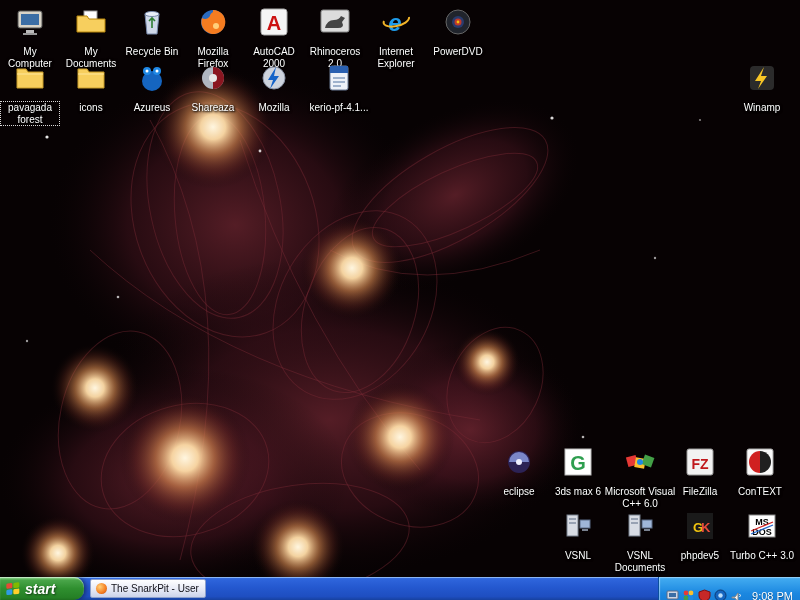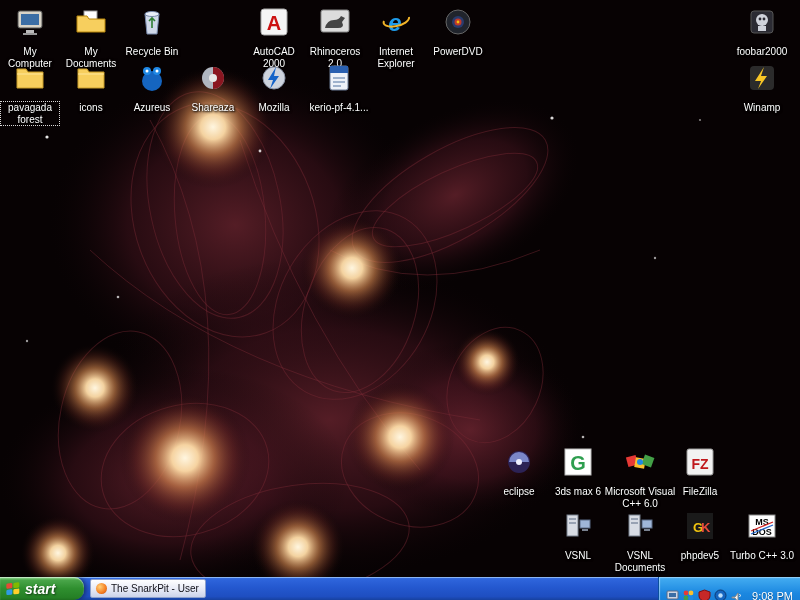--- a/index.html
+++ b/index.html
@@ -159,20 +159,30 @@
     <div class="glyph">
       <svg viewBox="0 0 32 32">
           <path d="M9 8 L23 8 L21 28 L11 28 Z" fill="#cfd8e8" stroke="#7788aa"></path>
           <ellipse cx="16" cy="8" rx="7" ry="2.5" fill="#e8eef8" stroke="#7788aa"></ellipse>
           <path d="M13 15 l3 -3 3 3 M16 12 v10" stroke="#2e7d32" stroke-width="1.6" fill="none"></path>
         </svg>
     </div>
     <div class="label">Recycle Bin</div>
   </div>
 
+  <div class="di" style="left:183px;top:6px">
+    <div class="glyph">
+      <svg viewBox="0 0 32 32">
+          <circle cx="16" cy="16" r="12" fill="#2a6bc0"></circle>
+          <path d="M16 4 a12 12 0 1 1 -11 8 c3 2 6 1 8 -2 2 2 6 2 7 -1 l-2 9 a6.5 6.5 0 0 1 -2 -12 z" fill="#f57c20"></path>
+          <circle cx="19" cy="20" r="3" fill="#ffcf7a"></circle>
+        </svg>
+    </div>
+    <div class="label">Mozilla Firefox</div>
+  </div>
 
   <div class="di" style="left:244px;top:6px">
     <div class="glyph">
       <svg viewBox="0 0 32 32">
           <rect x="3" y="3" width="26" height="26" rx="3" fill="#f5f5f5" stroke="#aaa"></rect>
           <text x="16" y="24" font-size="20" text-anchor="middle" fill="#cc1111" font-weight="bold">A</text>
         </svg>
     </div>
     <div class="label">AutoCAD 2000</div>
   </div>
@@ -202,32 +212,20 @@
       <svg viewBox="0 0 32 32">
           <circle cx="16" cy="16" r="12" fill="#20242c" stroke="#666"></circle>
           <circle cx="16" cy="16" r="6" fill="#2a3b6e"></circle>
           <circle cx="16" cy="16" r="3.5" fill="#c0392b"></circle>
           <circle cx="16" cy="16" r="1.4" fill="#f1c40f"></circle>
         </svg>
     </div>
     <div class="label">PowerDVD</div>
   </div>
 
-  <div class="di" style="left:732px;top:6px">
-    <div class="glyph">
-      <svg viewBox="0 0 32 32">
-          <rect x="5" y="5" width="22" height="22" rx="3" fill="#2b2b33" stroke="#555"></rect>
-          <circle cx="16" cy="14" r="6" fill="#cfd2da"></circle>
-          <rect x="12" y="20" width="8" height="5" fill="#cfd2da"></rect>
-          <circle cx="14" cy="13" r="1.4" fill="#2b2b33"></circle>
-          <circle cx="18" cy="13" r="1.4" fill="#2b2b33"></circle>
-        </svg>
-    </div>
-    <div class="label">foobar2000</div>
-  </div>
 
   <div class="di selected" style="left:0px;top:62px">
     <div class="glyph">
       <svg viewBox="0 0 32 32">
           <path d="M3 7 h9 l2 3 h15 v16 H3 Z" fill="#f7cf5e" stroke="#c89c28"></path>
           <path d="M3 12 h26" stroke="#ffe79a" fill="none"></path>
         </svg>
     </div>
     <div class="label">pavagada forest</div>
   </div>
@@ -335,20 +333,30 @@
   <div class="di" style="left:670px;top:446px">
     <div class="glyph">
       <svg viewBox="0 0 32 32">
           <rect x="3" y="3" width="26" height="26" rx="2" fill="#f2f2f2" stroke="#999"></rect>
           <text x="16" y="23" font-size="14" text-anchor="middle" fill="#c0181c" font-weight="bold">FZ</text>
         </svg>
     </div>
     <div class="label">FileZilla</div>
   </div>
 
+  <div class="di" style="left:730px;top:446px">
+    <div class="glyph">
+      <svg viewBox="0 0 32 32">
+          <rect x="3" y="3" width="26" height="26" rx="2" fill="#fafafa" stroke="#aaa"></rect>
+          <path d="M16 5 a11 11 0 0 0 0 22 z" fill="#d02020"></path>
+          <path d="M16 5 a11 11 0 0 1 0 22 z" fill="#202020"></path>
+        </svg>
+    </div>
+    <div class="label">ConTEXT</div>
+  </div>
 
   <div class="di" style="left:548px;top:510px">
     <div class="glyph">
       <svg viewBox="0 0 32 32">
           <rect x="5" y="5" width="11" height="21" fill="#d8dce4" stroke="#79818f"></rect>
           <rect x="7" y="8" width="7" height="2" fill="#98a2b3"></rect>
           <rect x="7" y="12" width="7" height="2" fill="#98a2b3"></rect>
           <rect x="18" y="10" width="10" height="8" fill="#9fb6d8" stroke="#5a6b85"></rect>
           <rect x="20" y="19" width="6" height="2" fill="#79818f"></rect>
         </svg>

